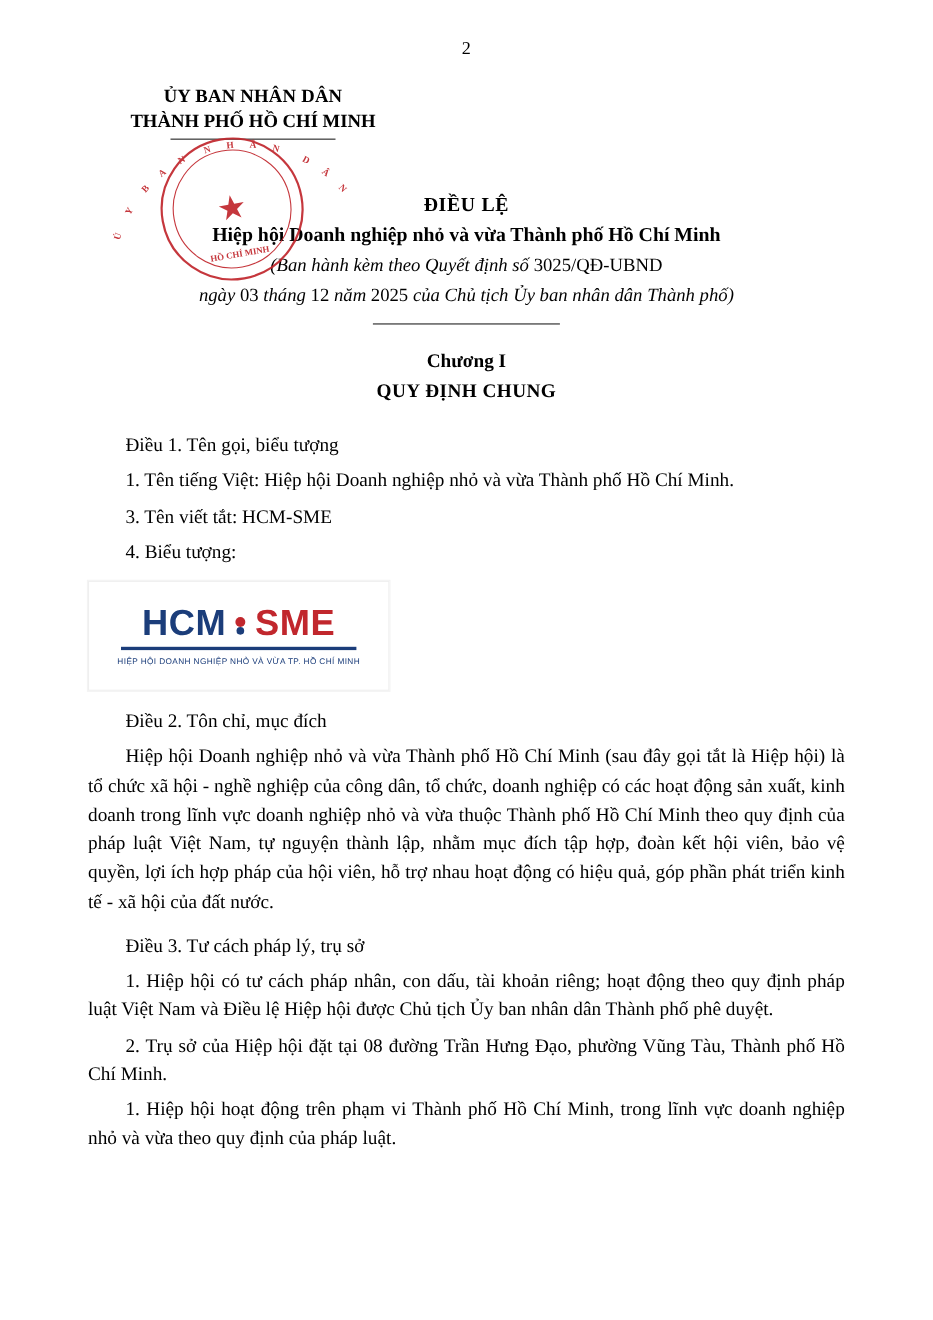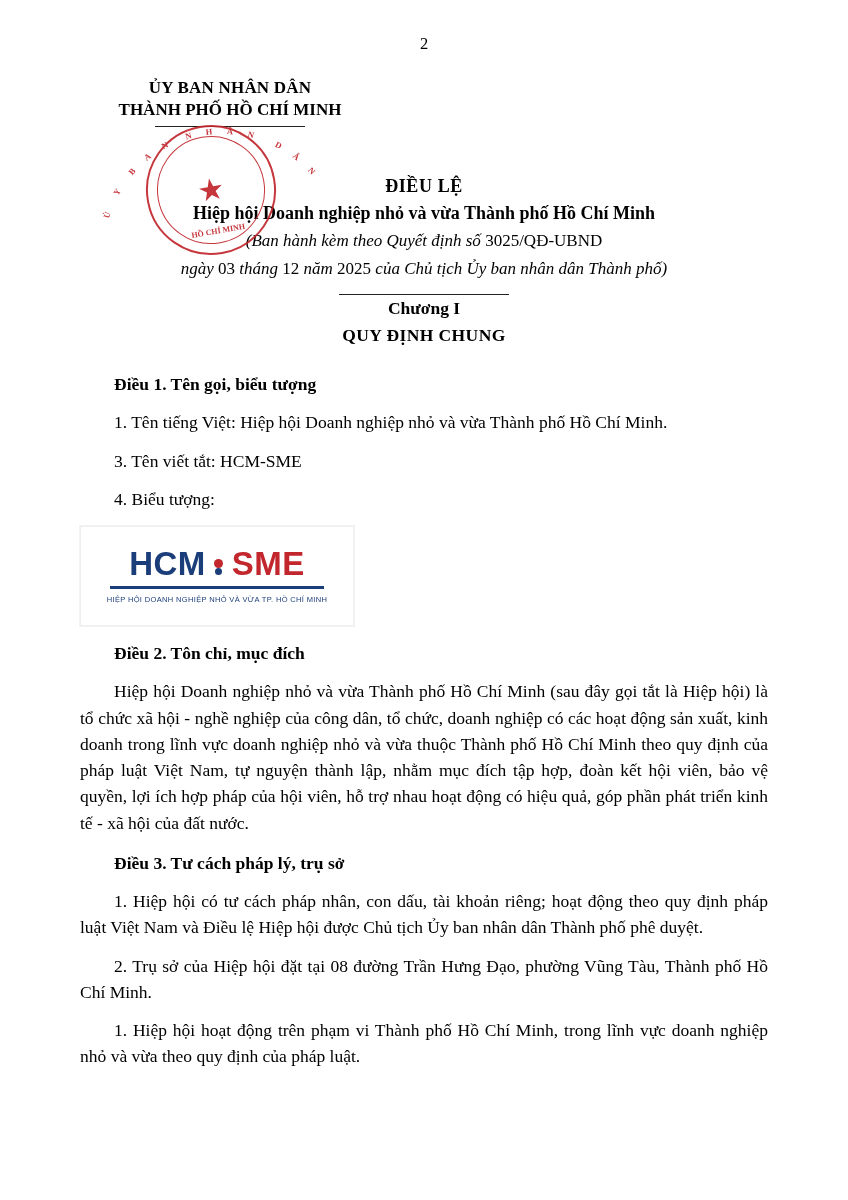--- a/index.html
+++ b/index.html
@@ -149,20 +149,21 @@
   .t-italic .num { font-style: normal; }
   .sep-rule {
     width: 170px;
     height: 1px;
     background: #222;
     margin: 12px auto 0 auto;
   }
 
   .chapter {
     text-align: center;
+    margin-top: 20px;
   }
   .chapter-num {
     font-size: 17.5px;
     font-weight: bold;
     line-height: 1.55;
   }
   .chapter-title {
     font-size: 17.5px;
     font-weight: bold;
     letter-spacing: .4px;
@@ -170,28 +171,28 @@
   }
 
   
   .body {
     margin-top: 22px;
     font-size: 17.5px;
     line-height: 1.50;
     text-align: justify;
   }
   .article-head {
-    font-weight: bold;
+    font-weight: normal;
     text-indent: 34px;
     margin-top: 14px;
     margin-bottom: 6px;
   }
   .para {
     text-indent: 34px;
-    margin: 12px 0 4px 0;
+    margin: 6px 0 4px 0;
   }
   .para-tight { margin-bottom: 2px; }
 
   
   .logo-wrap {
     display: flex;
     margin: 14px 0 10px 0;
   }
   .logo-box {
     width: 272px;

